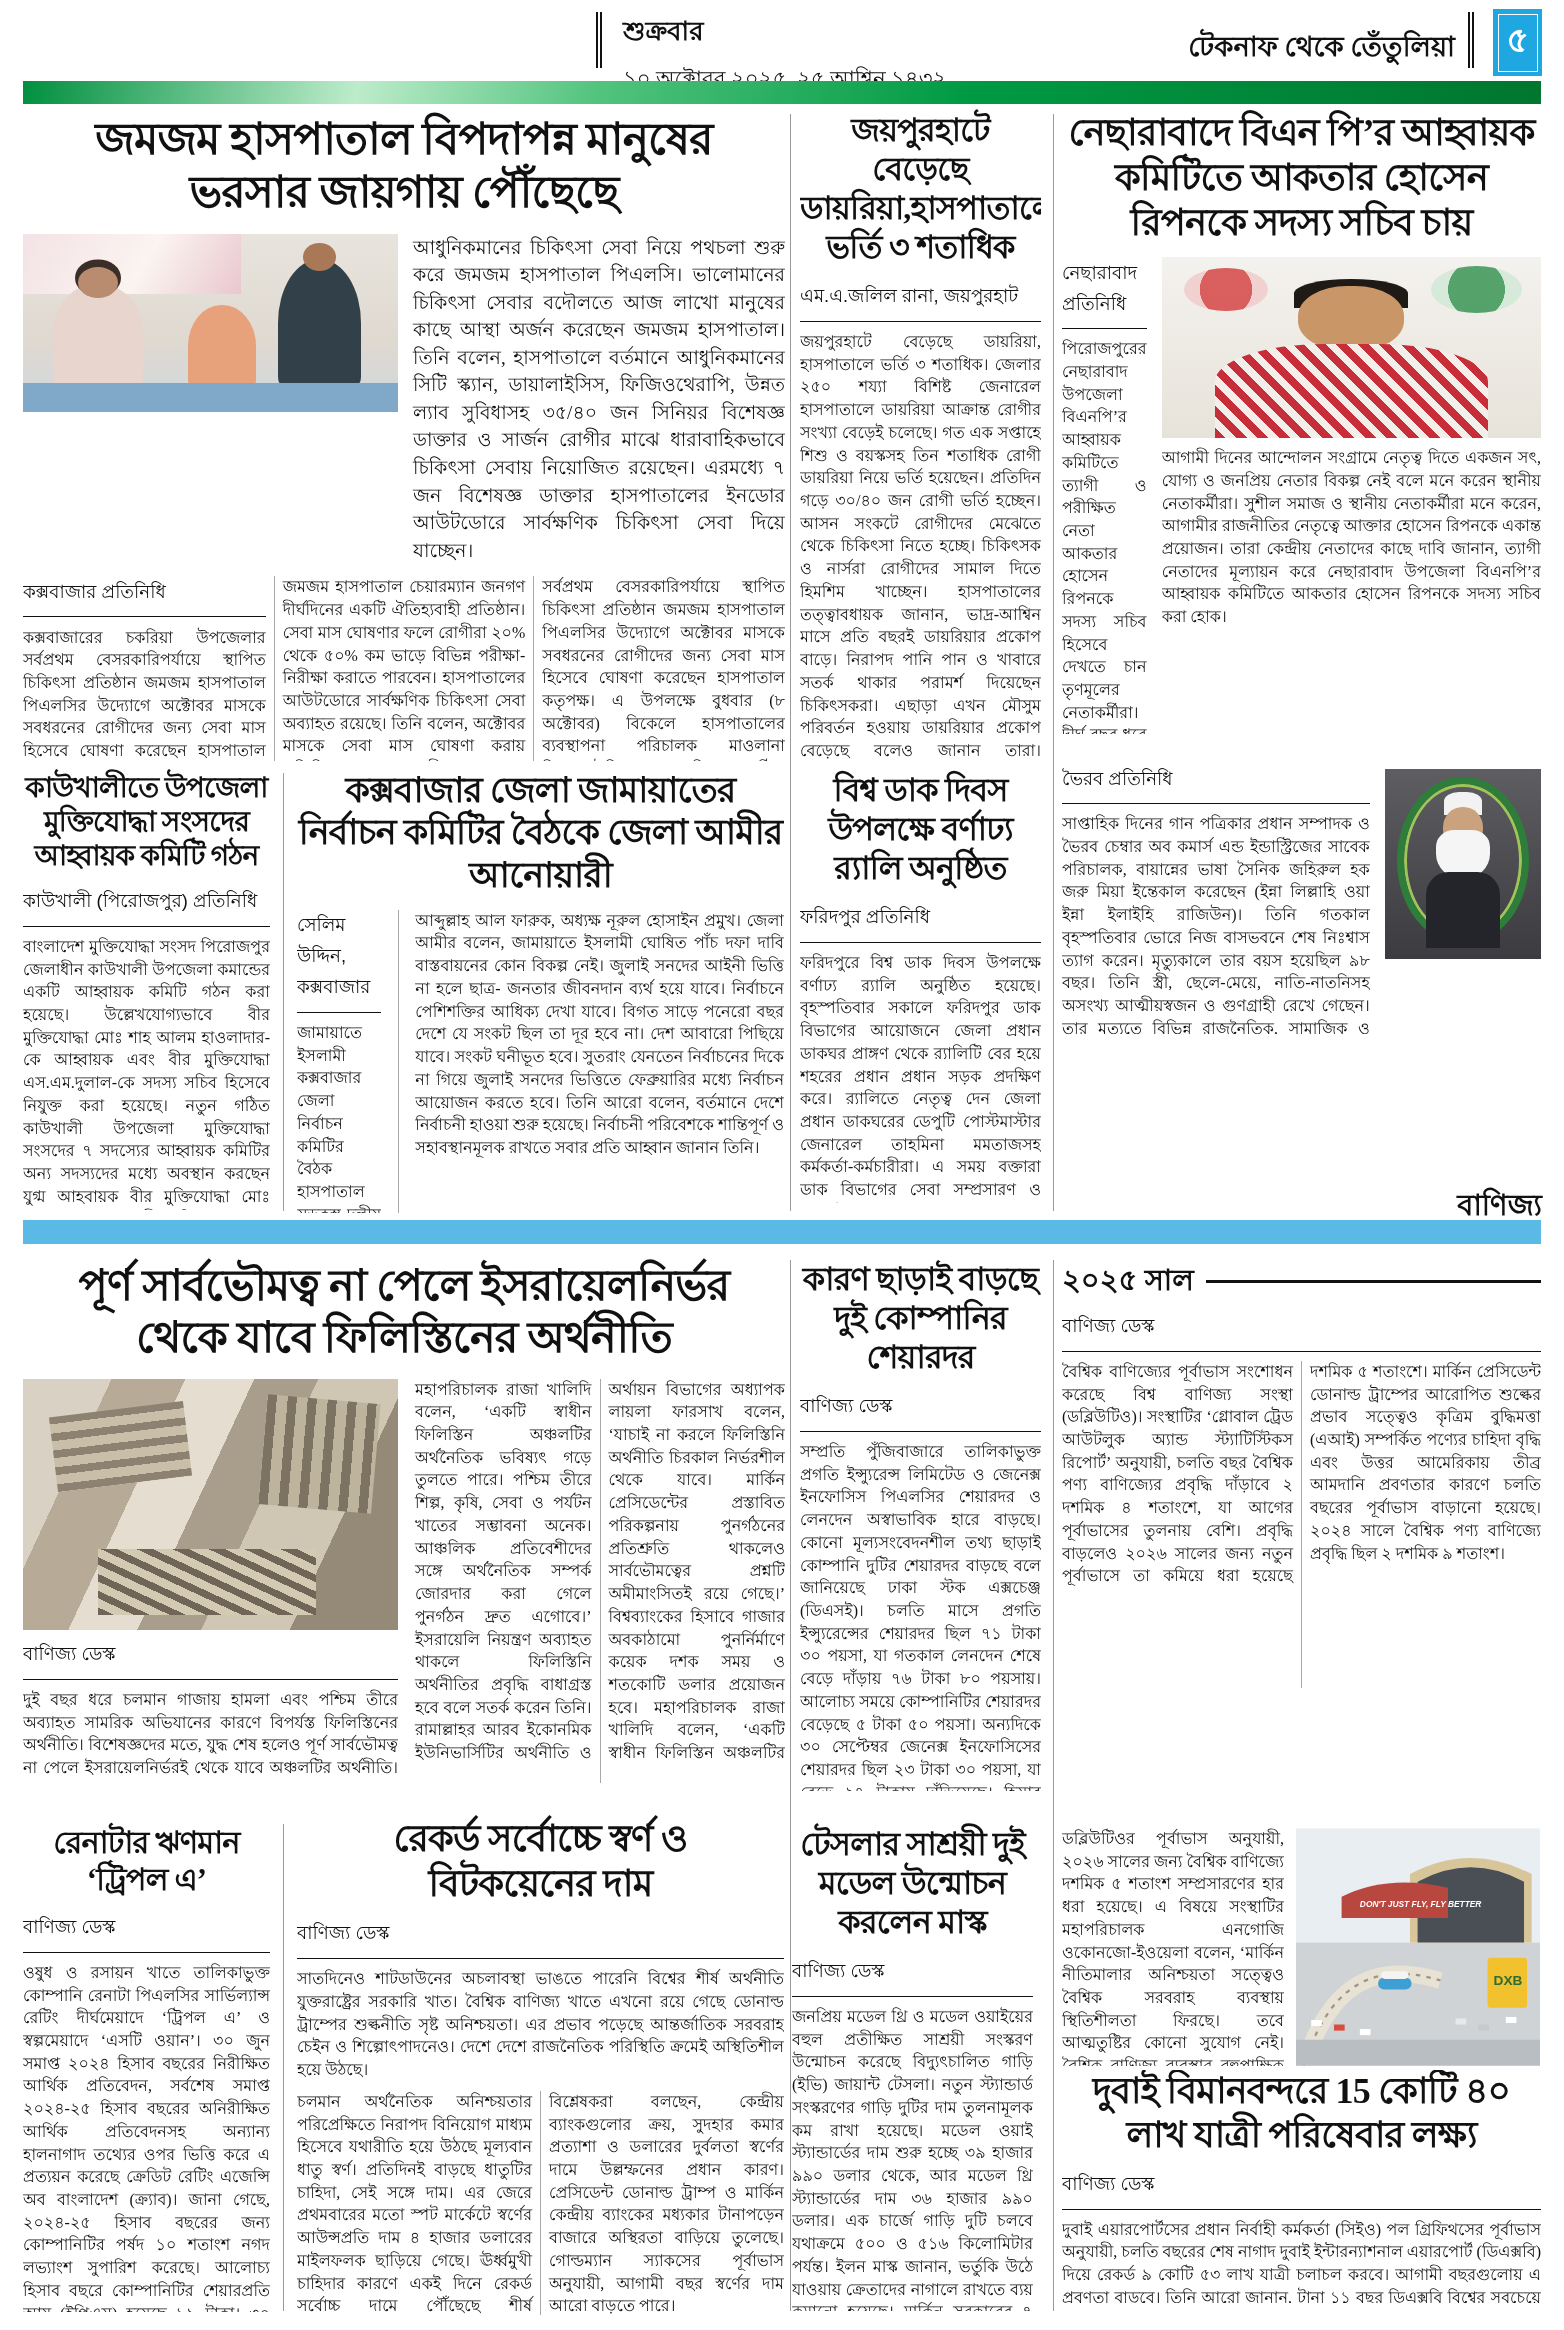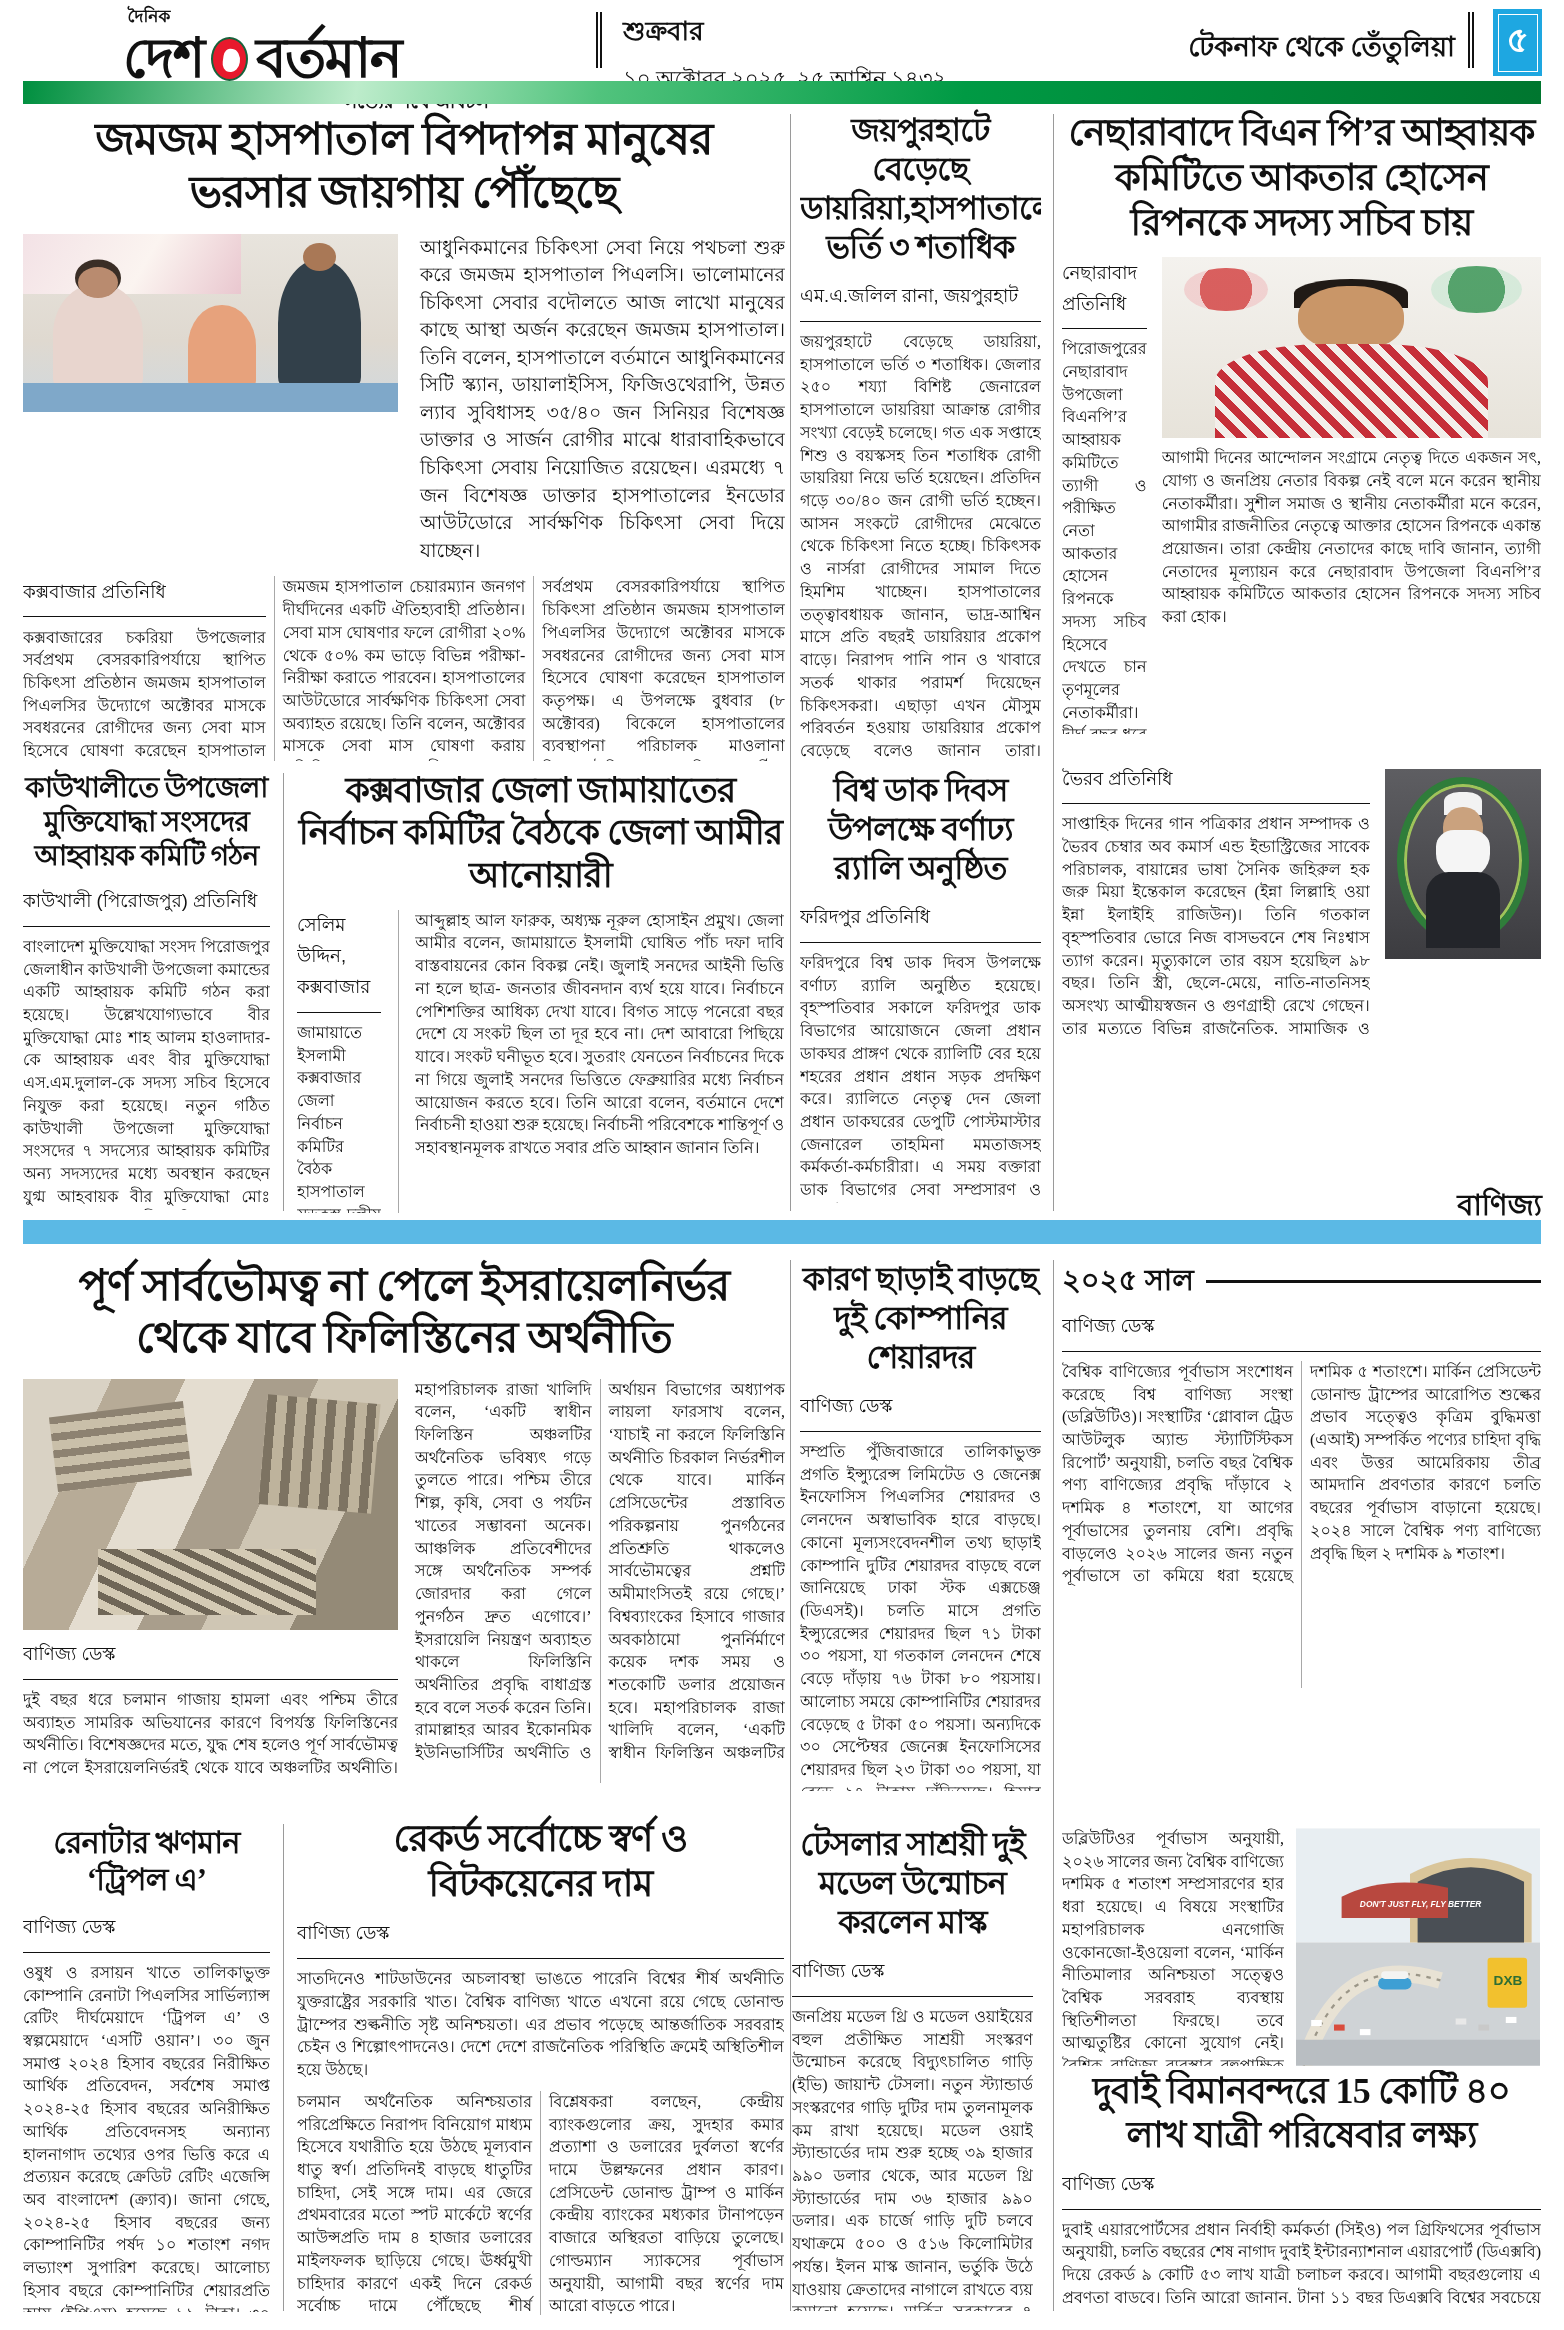--- a/index.html
+++ b/index.html
@@ -65,43 +65,29 @@
   .pj-ring { position:absolute; left:8%; top:4%; width:84%; height:88%; border-radius:50%; border:7.6px solid #2f7d3a; box-shadow:0 0 0 3px #9fc45a inset; }
   .pj-cap { position:absolute; left:38%; top:12%; width:24%; height:12%; border-radius:40% 40% 0 0; background:#f2f2f2; }
   .pj-face { position:absolute; left:37%; top:20%; width:26%; height:22%; border-radius:48%; background:#caa27e; }
   .pj-beard { position:absolute; left:33%; top:32%; width:34%; height:26%; border-radius:40% 40% 60% 60%; background:#f5f5f5; }
   .pj-body2 { position:absolute; left:26%; top:54%; width:48%; height:40%; border-radius:30% 30% 0 0; background:#23252a; }
   .photo-rubble { background:linear-gradient(115deg,#d9d2c4 0 18%,#b7ab97 18% 33%,#e4ddd0 33% 47%,#a99e8c 47% 60%,#cfc6b4 60% 78%,#948a77 78% 100%); }
   .rb1 { position:absolute; left:8%; top:12%; width:36%; height:30%; background:repeating-linear-gradient(0deg,#8d8271 0 7.6px,#c9bfa9 7.6px 17px); transform:rotate(-7deg); }
   .rb2 { position:absolute; right:6%; top:8%; width:30%; height:44%; background:repeating-linear-gradient(90deg,#7d7362 0 9.1px,#beb39c 9.1px 20px); transform:rotate(5deg); }
   .rb3 { position:absolute; left:20%; bottom:6%; width:58%; height:26%; background:repeating-linear-gradient(25deg,#6f6657 0 6.9px,#d4cab4 6.9px 15.2px); }
   
-  .rowflex { display:flex; gap:22px; }
+  .rowflex { display:flex; gap:15px; }
   .grow { flex:1 1 auto; min-width:0; }
 </style>
 </head>
 <body>
 
 <div class="page">
 
   <header class="masthead">
-    <div class="logo">
-      <div class="logo-daily">দৈনিক</div>
-      <div class="logo-main">
-        <span class="logo-word">দেশ</span>
-        <span class="logo-circle">
-            <span class="map"></span>
-          </span>
-        <span class="logo-word">বর্তমান</span>
-      </div>
-      <div class="logo-ruleline">
-        <span class="rl"></span>
-        <span class="logo-tagline">সত্যের পথে অবিচল</span>
-      </div>
-    </div>
     <div class="msep sep1"></div>
     <div class="dateblock">
       <div class="date-weekday">শুক্রবার</div>
       <div class="date-line">১০ অক্টোবর ২০২৫, ২৫ আশ্বিন ১৪৩২</div>
     </div>
     <div class="slogan">টেকনাফ থেকে তেঁতুলিয়া</div>
     <div class="msep sep2"></div>
     <div class="pagebox">
       <div class="inner">৫</div>
     </div>

